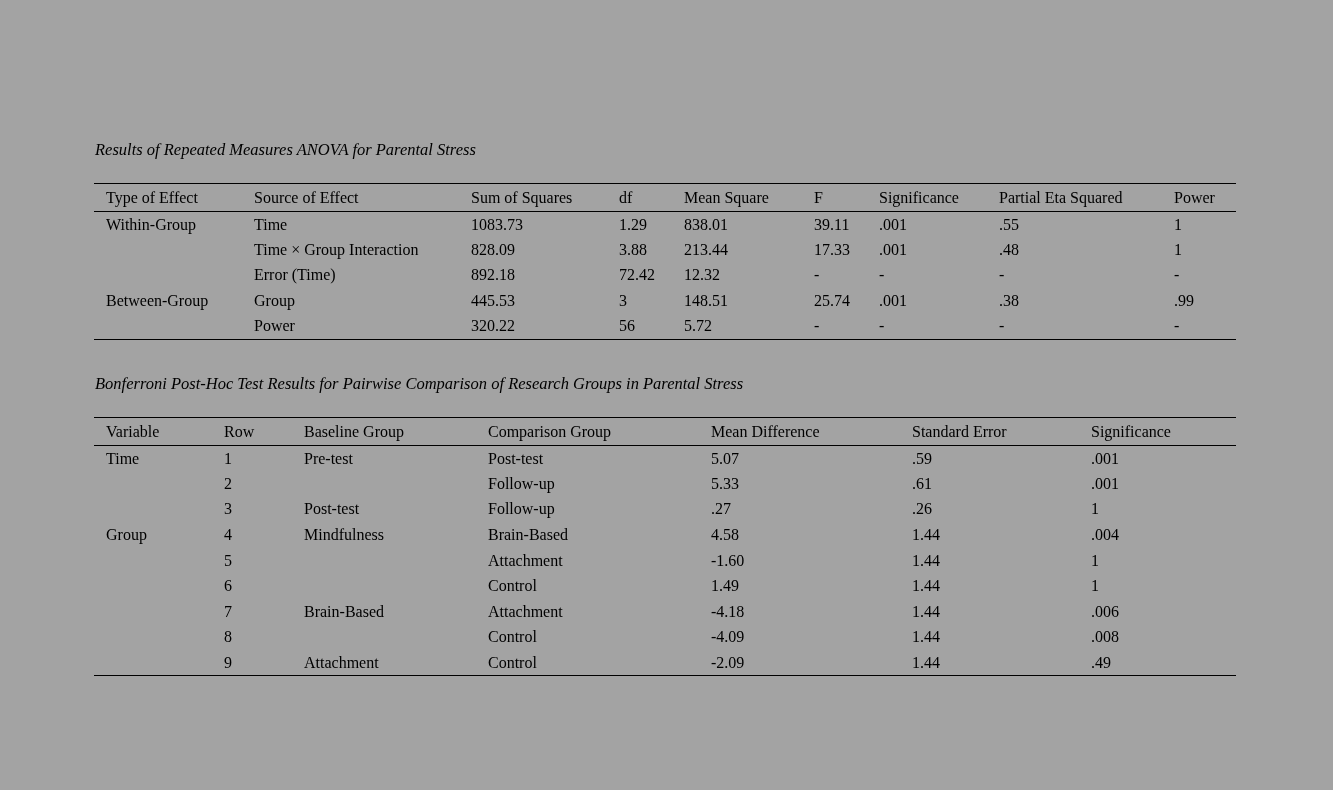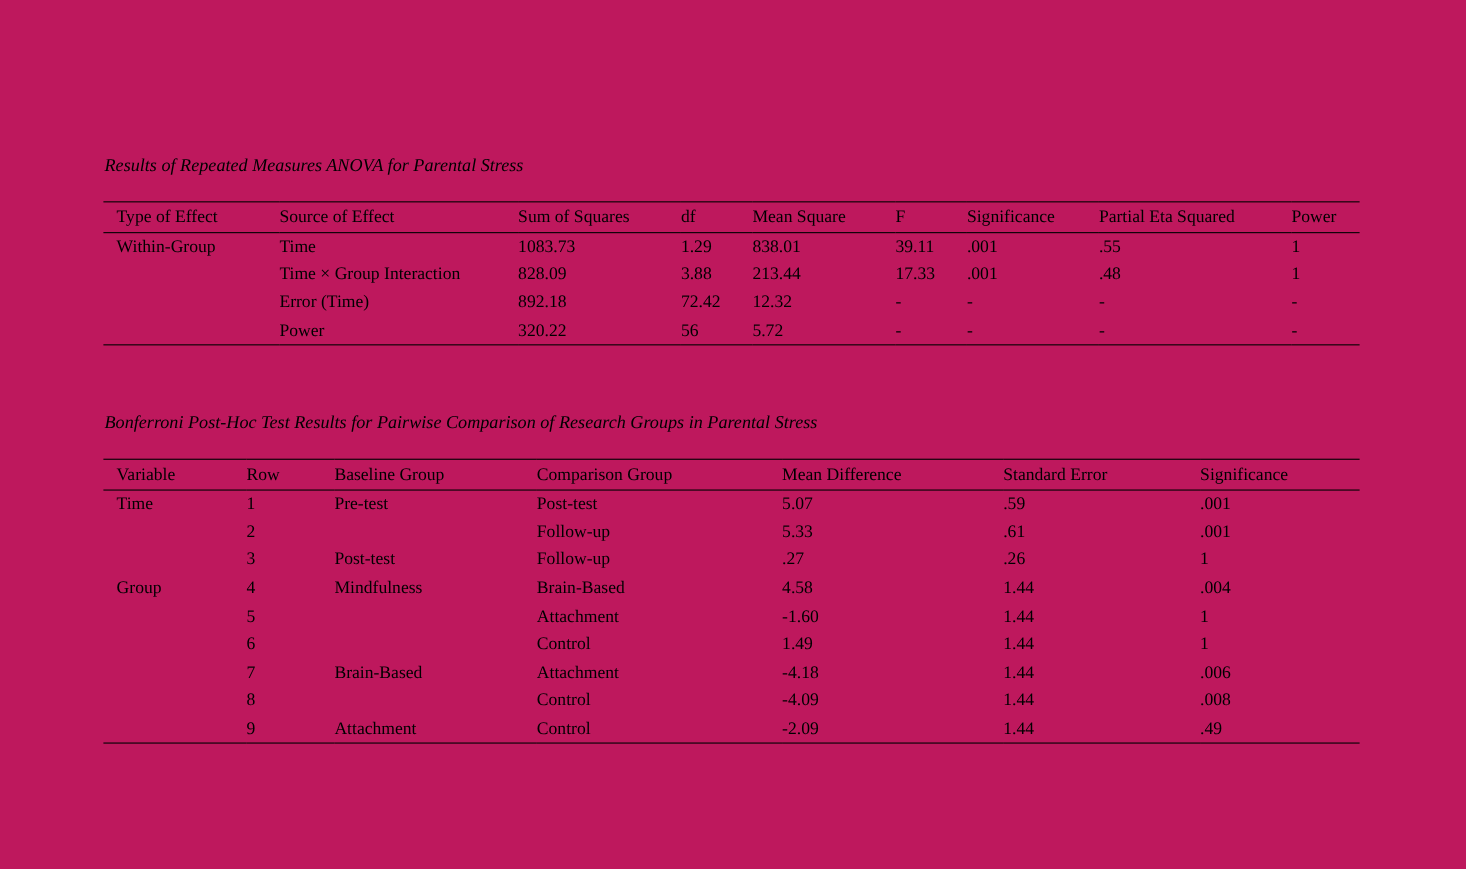--- a/index.html
+++ b/index.html
@@ -1,21 +1,21 @@
 <!DOCTYPE html>
 <html><head>
 <meta charset="utf-8">
 <style>
   * { box-sizing: border-box; }
   html, body { margin: 0; padding: 0; background: #ffffff; }
   .page {
     position: relative;
     width: 1333px;
     height: 790px;
-    background: #be185d;
+    background: #a3a3a3;
     font-family: "Liberation Serif", serif;
     color: #000000;
     overflow: hidden;
   }
   .table-title {
     position: absolute;
     left: 95px;
     font-style: italic;
     font-size: 16.5px;
     line-height: 20px;
@@ -110,20 +110,31 @@
           <td>Error (Time)</td>
           <td>892.18</td>
           <td>72.42</td>
           <td>12.32</td>
           <td>-</td>
           <td>-</td>
           <td>-</td>
           <td>-</td>
         </tr>
         <tr>
+          <td>Between-Group</td>
+          <td>Group</td>
+          <td>445.53</td>
+          <td>3</td>
+          <td>148.51</td>
+          <td>25.74</td>
+          <td>.001</td>
+          <td>.38</td>
+          <td>.99</td>
+        </tr>
+        <tr>
           <td></td>
           <td>Power</td>
           <td>320.22</td>
           <td>56</td>
           <td>5.72</td>
           <td>-</td>
           <td>-</td>
           <td>-</td>
           <td>-</td>
         </tr>

